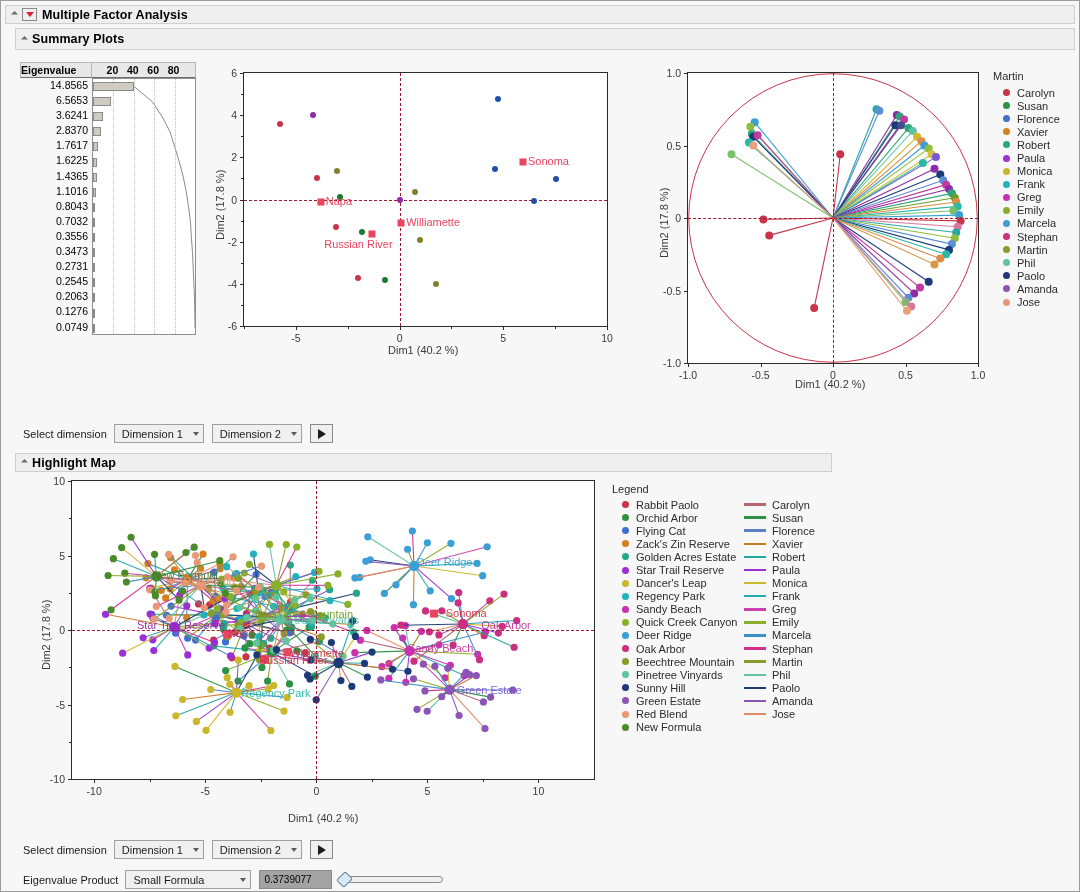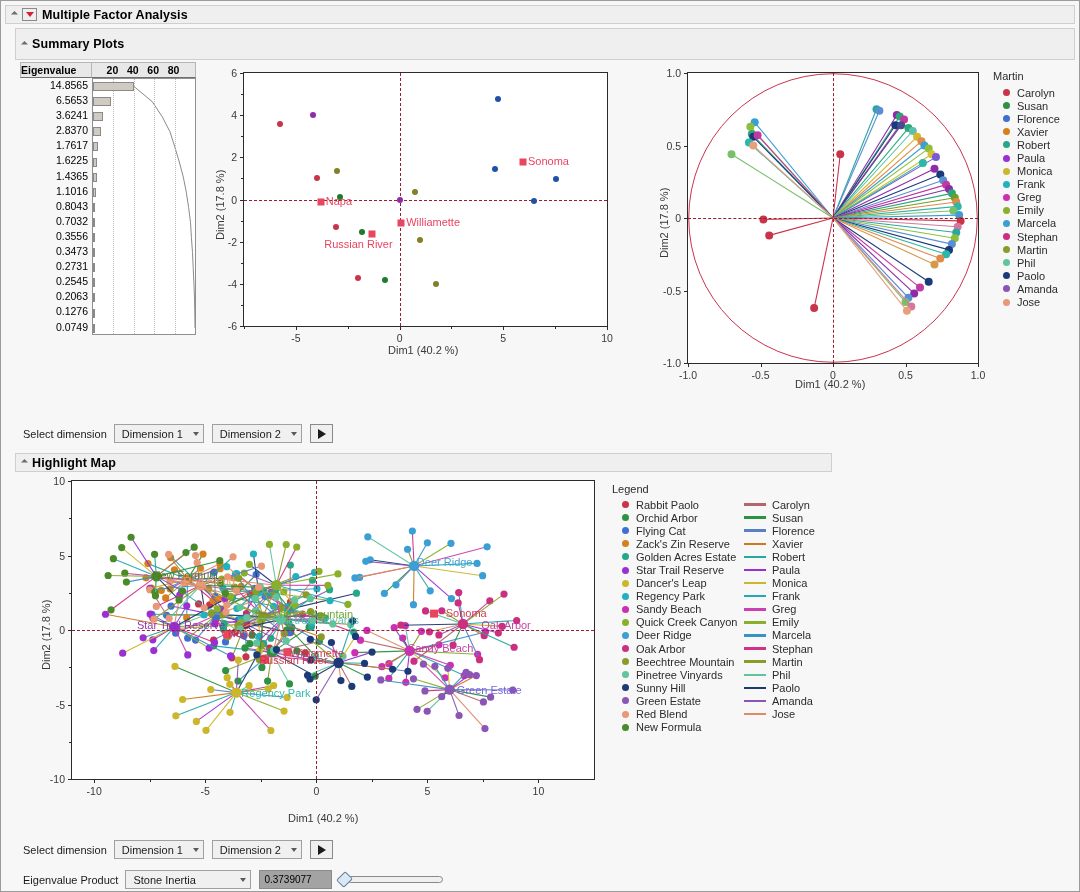--- a/index.html
+++ b/index.html
@@ -130,21 +130,21 @@
 <div class="outline-frame"></div>
 
 <div class="hdr" style="left:5px;top:5px;width:1070px;height:19px;">
   <span class="tri"></span>
   <span class="redtri">
       <i></i>
     </span>
   <span class="ttl">Multiple Factor Analysis</span>
 </div>
 
-<div class="hdr" style="left:15px;top:28px;width:1060px;height:32px;">
+<div class="hdr" style="left:15px;top:28px;width:1060px;height:22px;">
   <span class="tri"></span>
   <span class="ttl">Summary Plots</span>
 </div>
 
 <div id="eigen">
   <div class="eig-head">
     <div class="lbl">Eigenvalue</div>
     <div class="scale" id="eig-scale">
         <span style="left: 20.4px;">20</span>
         <span style="left: 40.8px;">40</span>
@@ -1345,21 +1345,21 @@
     <span class="cv"></span>
   </div>
   <div class="arrow-btn">
     <i></i>
   </div>
 </div>
 
 <div class="ctl-row" style="left:23px;top:870px;">
   <span class="ctl-lbl">Eigenvalue Product</span>
   <div class="combo" style="width:126px;">
-    <span>Stone Inertia</span>
+    <span>Small Formula</span>
     <span class="cv"></span>
   </div>
   <div class="numbox">0.3739077</div>
   <div class="slider">
     <div class="track"></div>
     <div class="knob"></div>
   </div>
 </div>
 
 </body></html>

